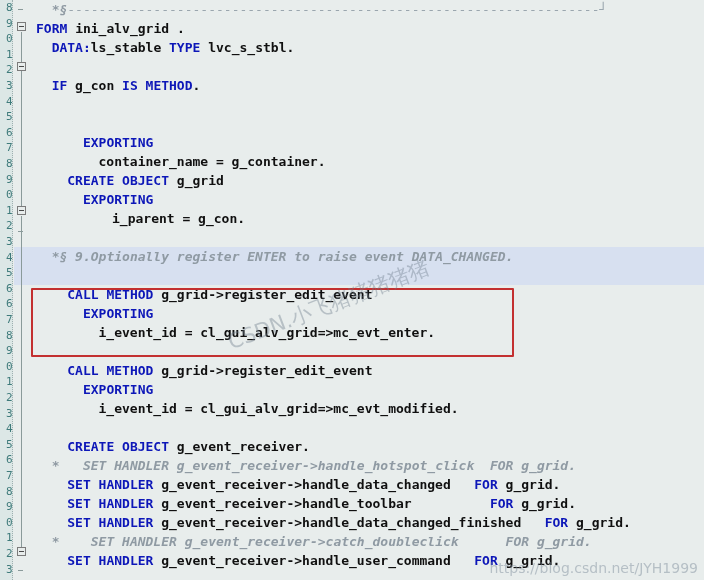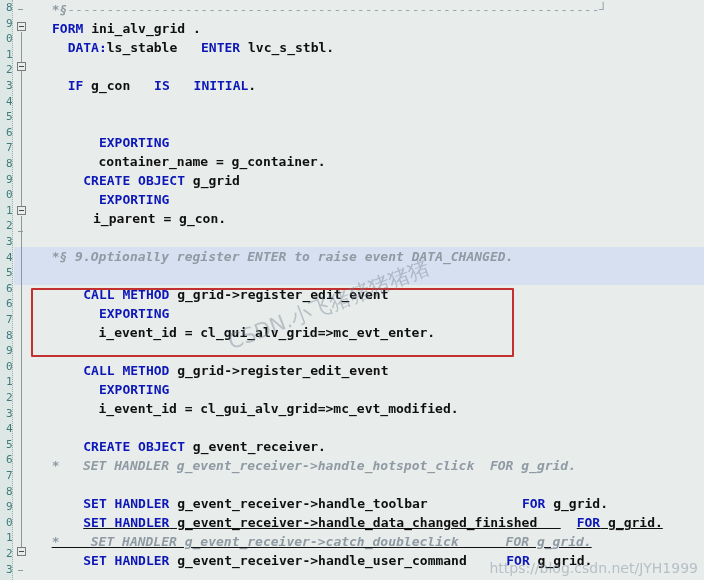--- a/index.html
+++ b/index.html
@@ -90,21 +90,21 @@
     position: absolute;
     left: 36px;
     white-space: pre;
     font-family: "DejaVu Sans Mono", "Liberation Mono", monospace;
     font-size: 13px;
     line-height: 19px;
     letter-spacing: 0px;
     color: #111111;
     z-index: 4;
   }
-  .kw   { color: #0d17b8; font-weight: bold; margin-left: 16px; }
+  .kw   { color: #0d17b8; font-weight: bold; }
   .id   { color: #101010; font-weight: bold; }
   .cmt  { color: #8f9aa3; font-style: italic; font-weight: bold; }
   .dash { color: #9aa6ae; }
 
   
   .redbox {
     position: absolute;
     border: 2px solid #c33030;
     box-sizing: border-box;
     z-index: 6;
@@ -189,41 +189,42 @@
     <div class="foldtick" style="left:4px; top:231px;"></div>
     <div class="foldline" style="left:7px; top:216px; height:340px;"></div>
     <div class="foldbox" style="left:3px; top:547px;"></div>
     <div class="foldtick" style="left:4px; top:570px;"></div>
     <div class="foldtick" style="left:4px; top:9px;"></div>
   </div>
 
   <div class="codearea" id="codearea">
       <div class="line" style="top: 0px; left: 51.64px;"><span class="cmt">*§</span><span class="dash">--------------------------------------------------------------------┘</span></div>
       <div class="line" style="top: 19px; left: 36px;"><span class="kw">FORM</span><span class="id"> ini_alv_grid .</span></div>
-      <div class="line" style="top: 38px; left: 51.64px;"><span class="kw">DATA:</span><span class="id">ls_stable </span><span class="kw">ENTER</span><span class="id"> lvc_s_stbl.</span></div>
-      <div class="line" style="top: 76px; left: 51.64px;"><span class="kw">IF</span><span class="id"> g_con </span><span class="kw">IS</span><span class="id"> </span><span class="kw">INITIAL</span><span class="id">.</span></div>
+      <div class="line" style="top: 38px; left: 51.64px;"><span class="kw">DATA:</span><span class="id">ls_stable </span><span class="kw">TYPE</span><span class="id"> lvc_s_stbl.</span></div>
+      <div class="line" style="top: 76px; left: 51.64px;"><span class="kw">IF</span><span class="id"> g_con </span><span class="kw">IS</span><span class="id"> </span><span class="kw">METHOD</span><span class="id">.</span></div>
       <div class="line" style="top: 133px; left: 82.92px;"><span class="kw">EXPORTING</span></div>
       <div class="line" style="top: 171px; left: 67.28px;"><span class="kw">CREATE OBJECT</span><span class="id"> g_grid</span></div>
       <div class="line" style="top: 152px; left: 98.56px;"><span class="id">container_name = g_container.</span></div>
       <div class="line" style="top: 190px; left: 82.92px;"><span class="kw">EXPORTING</span></div>
-      <div class="line" style="top: 209px; left: 93px;"><span class="id">i_parent = g_con.</span></div>
+      <div class="line" style="top: 209px; left: 112px;"><span class="id">i_parent = g_con.</span></div>
       <div class="rowhl" style="top: 247px;"></div>
       <div class="line" style="top: 247px; left: 51.64px;"><span class="cmt">*§ 9.Optionally register ENTER to raise event DATA_CHANGED.</span></div>
       <div class="rowhl" style="top: 266px;"></div>
       <div class="line" style="top: 285px; left: 67.28px;"><span class="kw">CALL METHOD</span><span class="id"> g_grid-&gt;register_edit_event</span></div>
       <div class="line" style="top: 304px; left: 82.92px;"><span class="kw">EXPORTING</span></div>
       <div class="line" style="top: 323px; left: 98.56px;"><span class="id">i_event_id = cl_gui_alv_grid=&gt;mc_evt_enter.</span></div>
       <div class="line" style="top: 361px; left: 67.28px;"><span class="kw">CALL METHOD</span><span class="id"> g_grid-&gt;register_edit_event</span></div>
       <div class="line" style="top: 380px; left: 82.92px;"><span class="kw">EXPORTING</span></div>
       <div class="line" style="top: 437px; left: 67.28px;"><span class="kw">CREATE OBJECT</span><span class="id"> g_event_receiver.</span></div>
       <div class="line" style="top: 399px; left: 98.56px;"><span class="id">i_event_id = cl_gui_alv_grid=&gt;mc_evt_modified.</span></div>
       <div class="line" style="top: 456px; left: 51.64px;"><span class="cmt">*   SET HANDLER g_event_receiver-&gt;handle_hotspot_click  FOR g_grid.</span></div>
+      <div class="line" style="top: 475px; left: 67.28px;"><span class="kw">SET HANDLER</span><span class="id"> g_event_receiver-&gt;handle_data_changed   </span><span class="kw">FOR</span><span class="id"> g_grid.</span></div>
       <div class="line" style="top: 494px; left: 67.28px;"><span class="kw">SET HANDLER</span><span class="id"> g_event_receiver-&gt;handle_toolbar          </span><span class="kw">FOR</span><span class="id"> g_grid.</span></div>
-      <div class="line" style="top: 513px; left: 67.28px; text-decoration: underline;"><span class="kw">SET HANDLER</span><span class="id"> g_event_receiver-&gt;handle_data_changed_finished   </span><span class="kw">FOR</span><span class="id"> g_grid.</span></div>
-      <div class="line" style="top: 532px; left: 51.64px; text-decoration: underline;"><span class="cmt">*    SET HANDLER g_event_receiver-&gt;catch_doubleclick      FOR g_grid.</span></div>
+      <div class="line" style="top: 513px; left: 67.28px;"><span class="kw">SET HANDLER</span><span class="id"> g_event_receiver-&gt;handle_data_changed_finished   </span><span class="kw">FOR</span><span class="id"> g_grid.</span></div>
+      <div class="line" style="top: 532px; left: 51.64px;"><span class="cmt">*    SET HANDLER g_event_receiver-&gt;catch_doubleclick      FOR g_grid.</span></div>
       <div class="line" style="top: 551px; left: 67.28px;"><span class="kw">SET HANDLER</span><span class="id"> g_event_receiver-&gt;handle_user_command   </span><span class="kw">FOR</span><span class="id"> g_grid.</span></div>
     </div>
 
   <div class="redbox" id="redbox" style="left: 31px; top: 288px; width: 483px; height: 69px; border-color: rgb(195, 48, 48);"></div>
 
   <div class="wm-diag" style="left:224px; top:330px;">CSDN.小飞猪猪猪猪猪</div>
   <div class="wm-url">https://blog.csdn.net/JYH1999</div>
 
 </div>
 

